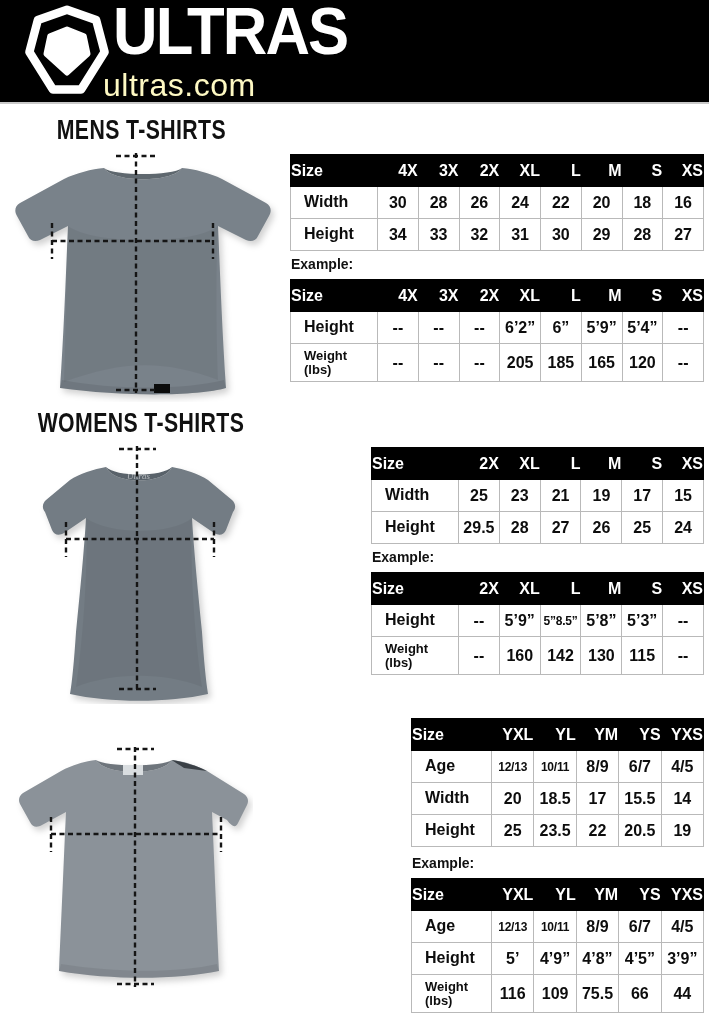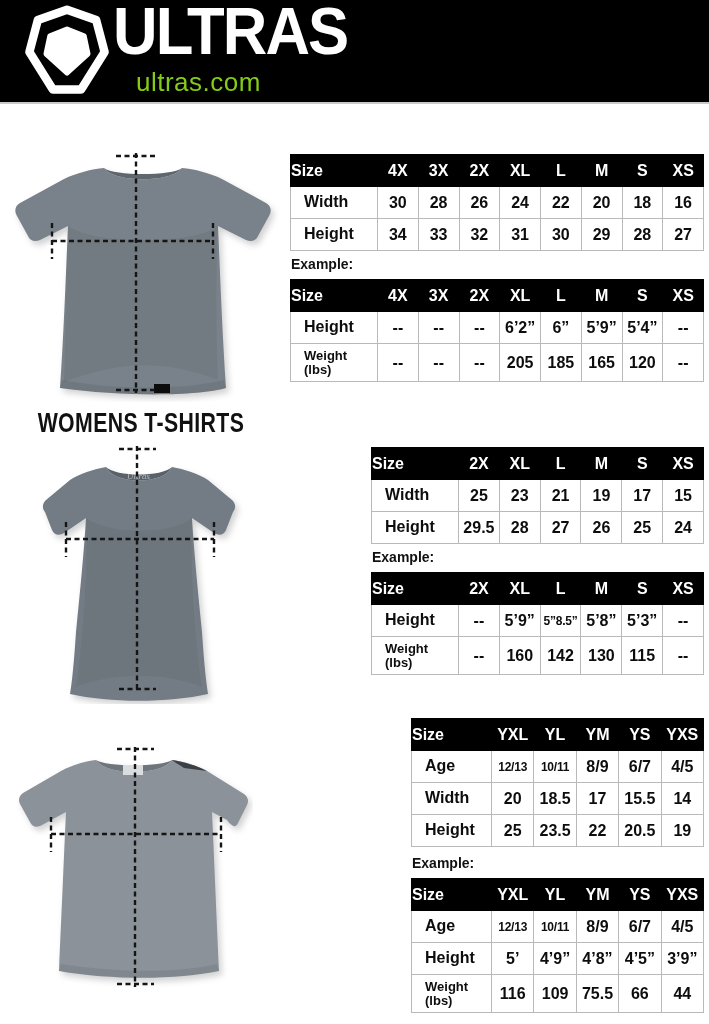--- a/index.html
+++ b/index.html
@@ -16,22 +16,22 @@
     background:#000; border-bottom:2px solid #c9c9c9;
   }
   #logo { position:absolute; left:20px; top:5px; }
   .brand {
     position:absolute; left:113px; top:-6px; color:#fff;
     font-size:67px; font-weight:bold; letter-spacing:-2px;
     transform:scaleX(0.92); transform-origin:left top; display:inline-block;
     line-height:1.1;
   }
   .site {
-    position:absolute; left:136px; top:67px; color:#84cc16;
-    font-size:26px; letter-spacing:0.5px;
+    position:absolute; left:103px; top:67px; color:#fef9c3;
+    font-size:32px; letter-spacing:0.5px;
   }
 
   
   .sec-title {
     position:absolute; left:0; width:282px; text-align:center;
     font-size:28px; font-weight:bold; color:#111; white-space:nowrap;
   }
   .sec-title > span { display:inline-block; transform:scaleX(0.76); letter-spacing:0.5px; }
   #mens-title   { top:114px; }
   #womens-title { top:407px; }
@@ -46,21 +46,21 @@
   
   .tbl-wrap { position:absolute; }
   table.size-table {
     border-collapse:collapse; table-layout:fixed; width:100%;
     background:#fff;
   }
   table.size-table col.c-label { width:87px; }
   #youth-t1 col.c-label, #youth-t2 col.c-label { width:80px; }
   table.size-table th {
     background:#000; color:#fff; font-weight:bold; font-size:16px;
-    height:32px; text-align:center; border:1px solid #000; vertical-align:middle;
+    height:32px; text-align:right; border:1px solid #000; vertical-align:middle;
   }
   table.size-table th:first-child { text-align:left; padding-left:0; }
   table.size-table td {
     border:1px solid #b9b9b9; font-weight:bold; font-size:16px; color:#0d0d0d;
     text-align:center; height:32px; vertical-align:middle;
   }
   table.size-table td.row-label {
     text-align:left; padding-left:13px; white-space:pre-line; line-height:1.05;
   }
   table.size-table td.sm { font-size:12px; letter-spacing:-0.2px; }
@@ -89,20 +89,23 @@
 
   <div id="header">
     <svg id="logo" width="94" height="94" viewBox="0 0 100 100">
       <path d="M50,5 L81,16 L90,50 L65,90 L35,90 L10,50 L19,16 Z" fill="none" stroke="#ffffff" stroke-width="9" stroke-linejoin="round" transform="rotate(0 50 50)"></path>
       <path d="M50,26 L68,33 L72,52 L50,72 L28,52 L32,33 Z" fill="#ffffff" stroke="#ffffff" stroke-width="6" stroke-linejoin="round"></path>
     </svg>
     <span class="brand">ULTRAS</span>
     <span class="site">ultras.com</span>
   </div>
 
+  <div class="sec-title" id="mens-title">
+    <span>MENS T-SHIRTS</span>
+  </div>
 
   <svg class="shirt" id="mens-shirt" width="280" height="252" viewBox="0 0 280 252">
     <defs>
       <filter id="hm" x="-5%" y="-5%" width="110%" height="110%">
         <feTurbulence type="fractalNoise" baseFrequency="0.9" numOctaves="2" seed="4" result="n"></feTurbulence>
         <feColorMatrix in="n" type="matrix" values="0 0 0 0 0  0 0 0 0 0  0 0 0 0 0  0.7 0.7 0.7 0 -0.9" result="a"></feColorMatrix>
         <feFlood flood-color="#ffffff" flood-opacity="0.5" result="f"></feFlood>
         <feComposite in="f" in2="a" operator="in" result="sp"></feComposite>
         <feMerge>
             <feMergeNode in="SourceGraphic"></feMergeNode>

